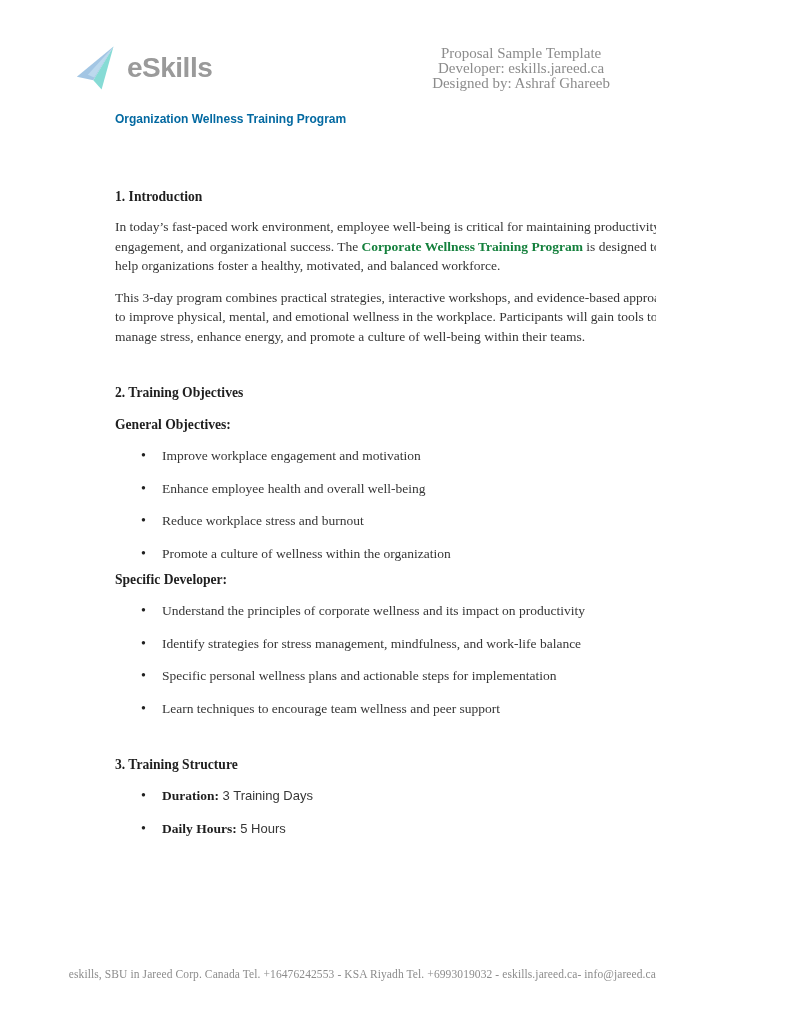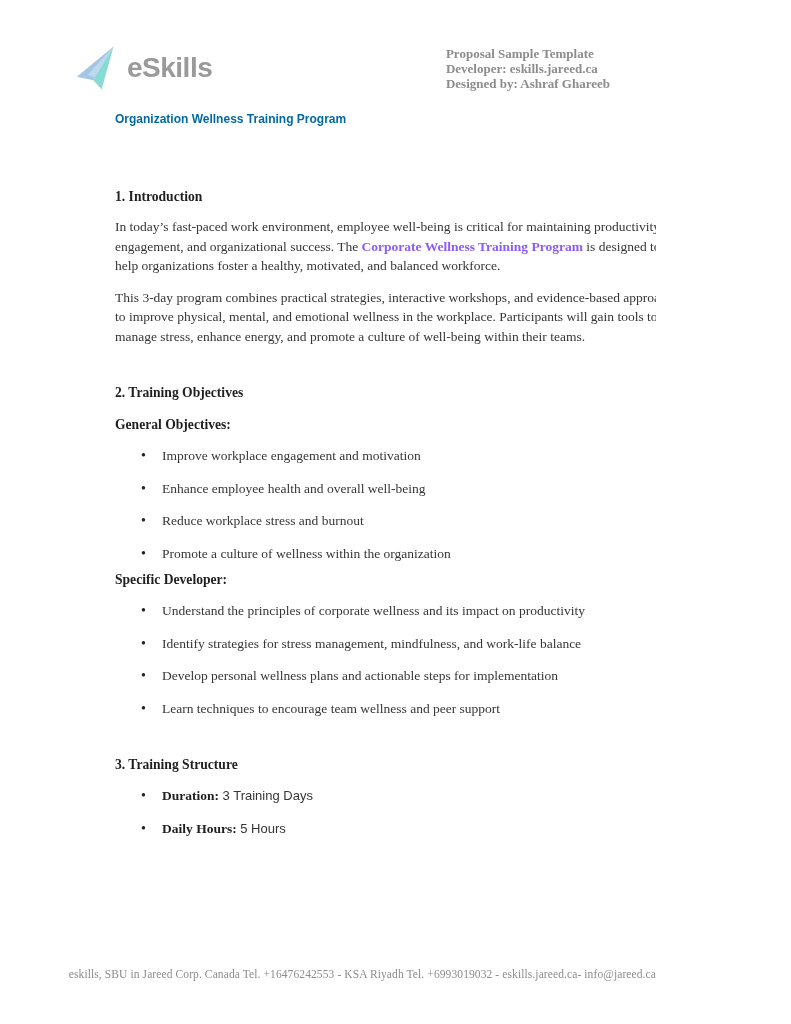--- a/index.html
+++ b/index.html
@@ -19,22 +19,22 @@
     display:flex; justify-content:space-between; align-items:flex-start;
   }
   .logo { display:flex; align-items:center; gap:8px; }
   .logo svg { width:44px; height:47px; display:block; }
   .logo-text {
     font-family:"Liberation Sans", sans-serif;
     font-weight:bold; font-size:28px; letter-spacing:-0.5px;
     color:#9a9a9a; line-height:1;
   }
   .meta {
-    font-size:13px; line-height:15px; color:#8c8c8c;
-    padding-top:2px; text-align:left;font-weight:bold;
+    font-size:15px; line-height:15px; color:#8c8c8c;
+    padding-top:2px; text-align:center;
   }
 
   
   .doc-title {
     position:absolute; top:112px; left:115px;
     font-family:Liberation Sans, sans-serif;
     font-weight:bold; font-size:12px; color:#0369a1;
   }
 
   
@@ -43,21 +43,21 @@
     font-size:13.5px; line-height:19.5px;
   }
   .sec-heading {
     font-size:13.6px; font-weight:bold; color:#1f1f1f; line-height:17px;
   }
   .sub-heading {
     font-size:13.6px; font-weight:bold; color:#1f1f1f; line-height:17px;
     margin-top:15px;
   }
   .content p { margin-top:12px; }
-  .content b { color:#8b5cf6; }
+  .content b { color:#15803d; }
 
   ul.bullets { list-style:none; margin-top:13px; }
   ul.bullets li {
     position:relative; padding-left:47px; margin-bottom:13px;
     line-height:19.5px;
   }
   ul.bullets li::before {
     content:"•";
     position:absolute; left:26px; top:0;
     font-size:14px; color:#1f1f1f;
@@ -115,21 +115,21 @@
       <li><span>Improve workplace engagement and motivation</span></li>
       <li><span>Enhance employee health and overall well-being</span></li>
       <li><span>Reduce workplace stress and burnout</span></li>
       <li><span>Promote a culture of wellness within the organization</span></li>
     </ul>
 
     <div class="sub-heading gap-sm">Specific Developer:</div>
     <ul class="bullets">
       <li><span>Understand the principles of corporate wellness and its impact on productivity</span></li>
       <li><span>Identify strategies for stress management, mindfulness, and work-life balance</span></li>
-      <li><span>Develop personal wellness plans and actionable steps for implementation</span></li>
+      <li><span>Specific personal wellness plans and actionable steps for implementation</span></li>
       <li><span>Learn techniques to encourage team wellness and peer support</span></li>
     </ul>
 
     <div class="sec-heading gap-lg">3. Training Structure</div>
     <ul class="bullets">
       <li><span class="li-label">Duration:</span><span class="li-value"> 3 Training Days</span></li>
       <li><span class="li-label">Daily Hours:</span><span class="li-value"> 5 Hours</span></li>
     </ul>
 
   </div>

